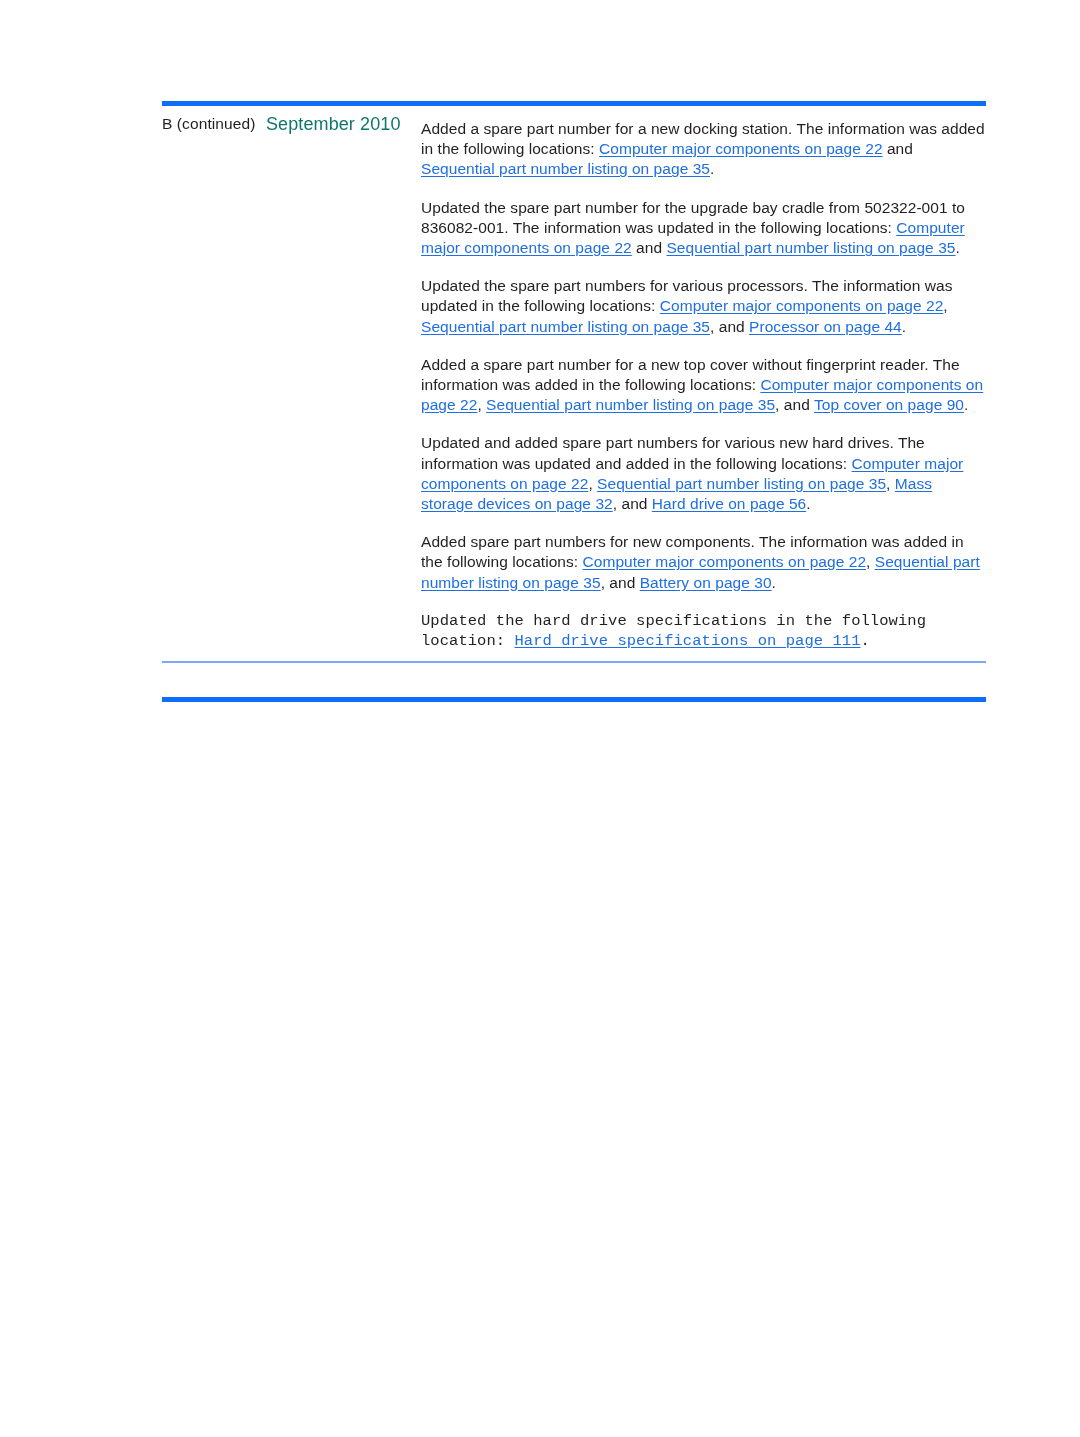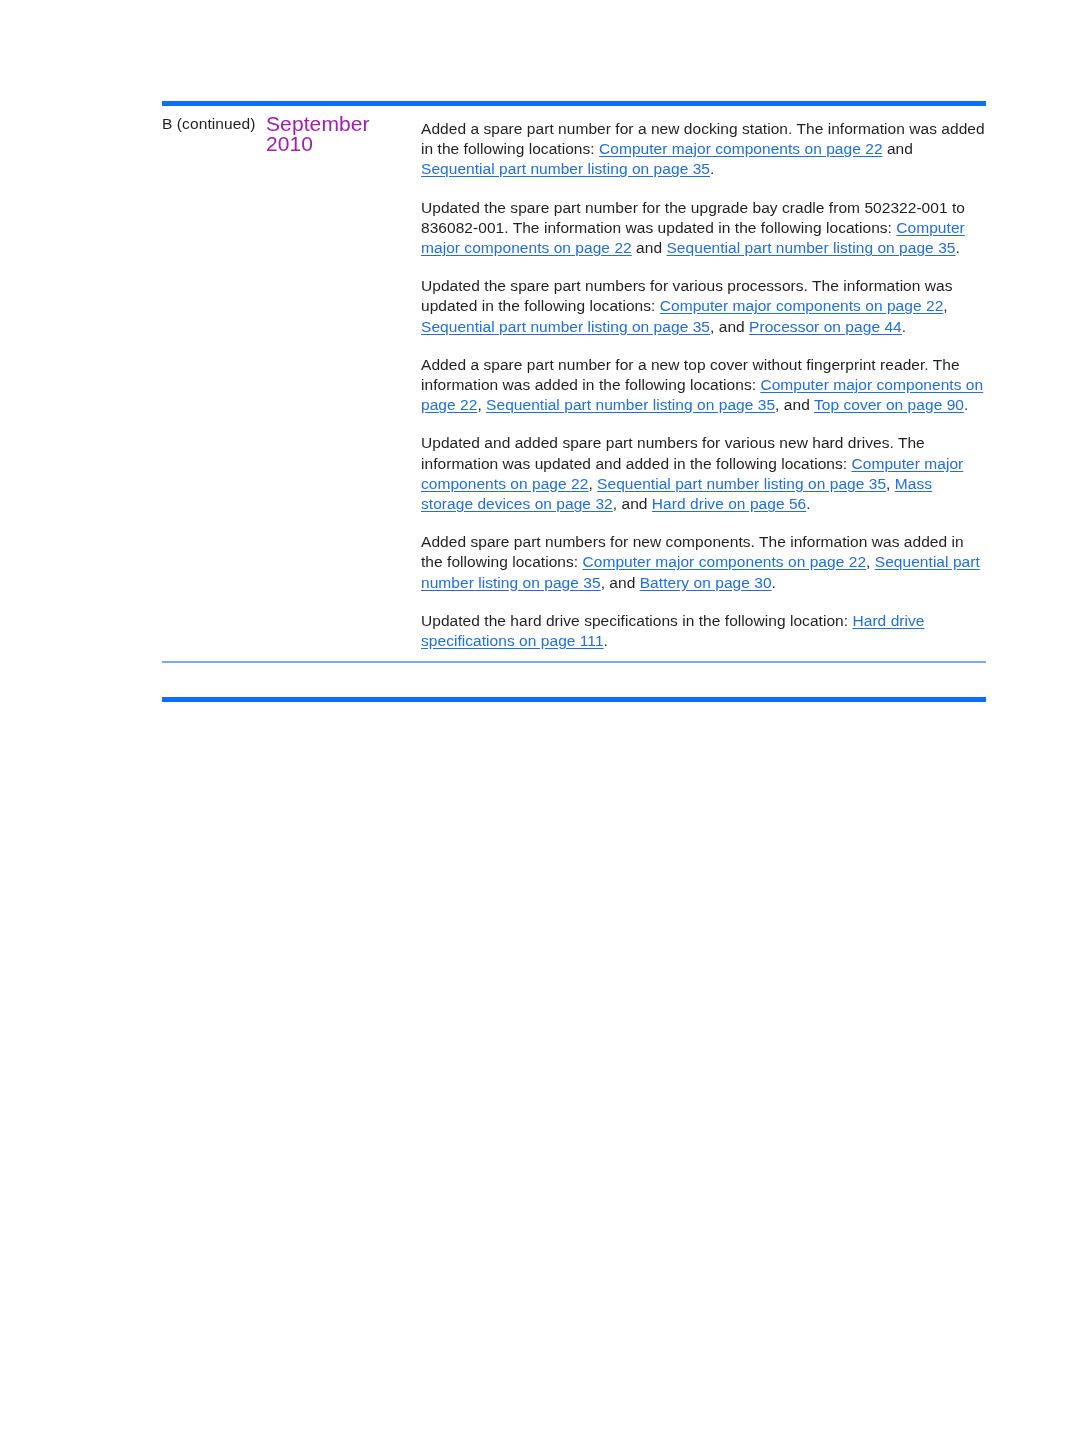--- a/index.html
+++ b/index.html
@@ -67,41 +67,42 @@
     flex: 0 0 104px;
     font-size: 15.5px;
     line-height: 20px;
     letter-spacing: 0.1px;
     color: #231f20;
     padding-top: 1px;
   }
   .col-date {
     width: 155px;
     flex: 0 0 155px;
-    font-size: 21px;
+    font-size: 18px;
     line-height: 20px;
     letter-spacing: 0.1px;
-    color: #a21caf;
+    color: #0f766e;
     padding-top: 1px;
   }
   .col-desc {
     flex: 1 1 auto;
     width: 565px;
   }
 
   .desc-para {
     font-size: 15.5px;
     line-height: 20.2px;
     letter-spacing: 0.05px;
     color: #231f20;
     margin: 6px 0 18px 0;
     text-align: left;
   }
   .desc-para:last-child {
     margin-bottom: 0;
+    font-family: Liberation Mono, monospace;
   }
   .desc-para a,
   .xref {
     color: #1f6fe0;
     text-decoration: underline;
     text-underline-offset: 2px;
     cursor: pointer;
   }
 
   

